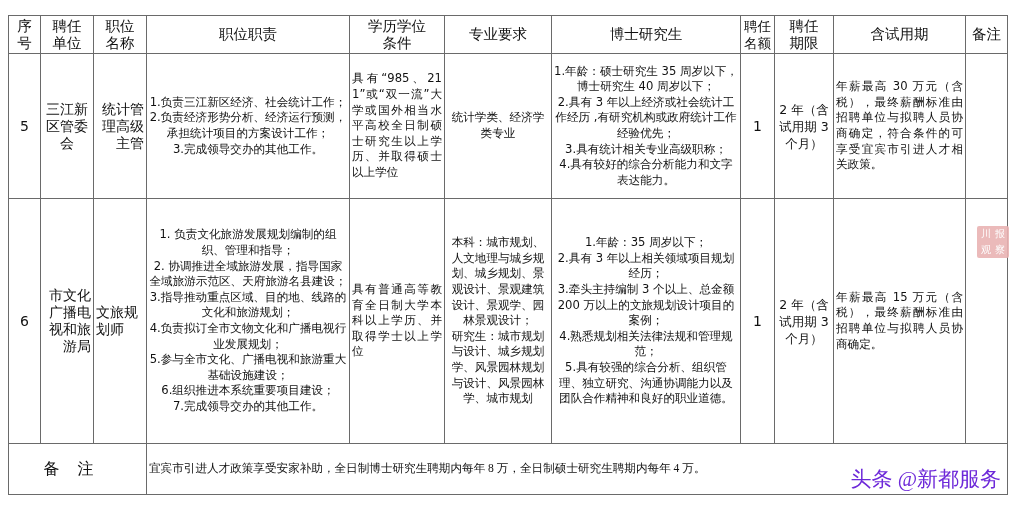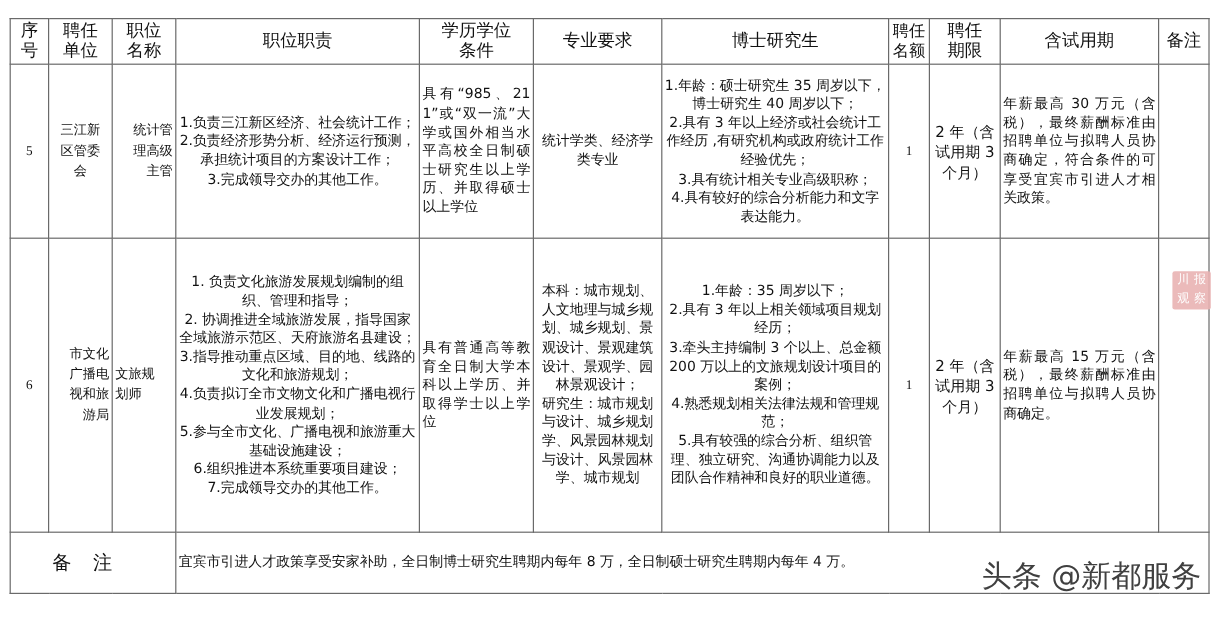--- a/index.html
+++ b/index.html
@@ -3,29 +3,29 @@
 <meta charset="utf-8">
 <style>
   html, body { margin:0; padding:0; background:#ffffff; }
   body { width:1024px; height:518px; position:relative; overflow:hidden;
          font-family:"DejaVu Sans","Liberation Sans",sans-serif; color:#111; }
   table.recruit { position:absolute; left:8px; top:15px; border-collapse:collapse; table-layout:fixed; }
   table.recruit td, table.recruit th { border:1px solid #6a6a6a; padding:0 2px; vertical-align:middle; }
   th { font-weight:normal; font-size:14.5px; line-height:17px; text-align:center; height:37px; }
   td { font-size:11.6px; line-height:15.6px; }
   .center { text-align:center; }
-  .big { font-size:11px; line-height:17px;font-family:Liberation Serif, serif; }
+  .big { font-size:14px; line-height:17px; }
   .cell-text { white-space:pre-line; word-break:break-all; text-align:center; }
   .just { text-align:justify; }
   tr.row5 td { height:144px; }
   tr.row6 td { height:244px; }
   tr.remark td { height:50px; }
   .remark-label { font-size:16px; letter-spacing:18px; text-align:center; }
-  .remark-text { font-size:11.6px; position:relative; }
-  .watermark { position:absolute; right:6px; bottom:6px; font-size:25px; color:#404040; letter-spacing:0px; white-space:nowrap; }
+  .remark-text { font-size:11.6px; position:relative;font-family:Liberation Serif, serif; }
+  .watermark { position:absolute; right:6px; bottom:6px; font-size:21px; color:#6d28d9; letter-spacing:0px; white-space:nowrap; }
   .stamp { position:absolute; left:977px; top:226px; width:32px; height:32px; background:#e9b3b3; color:#fff;
            font-size:10px; line-height:14px; display:flex; flex-wrap:wrap; align-items:center; justify-content:center;
            border-radius:2px; opacity:0.9; }
   .stamp span { display:block; width:14px; text-align:center; }
 </style>
 </head>
 <body>
 
 <table class="recruit">
   <colgroup>

